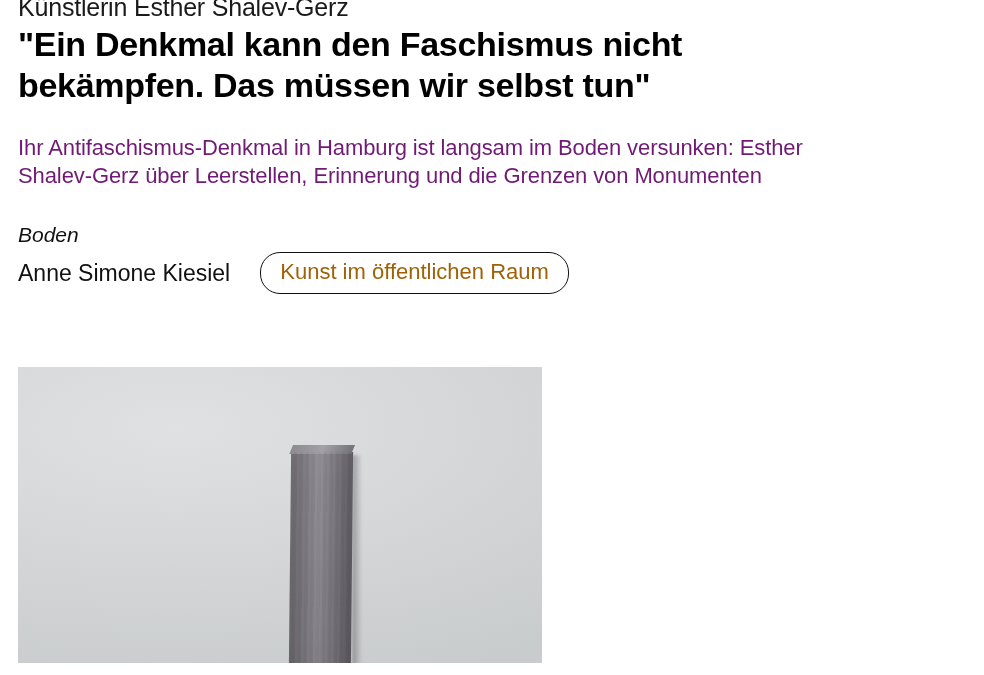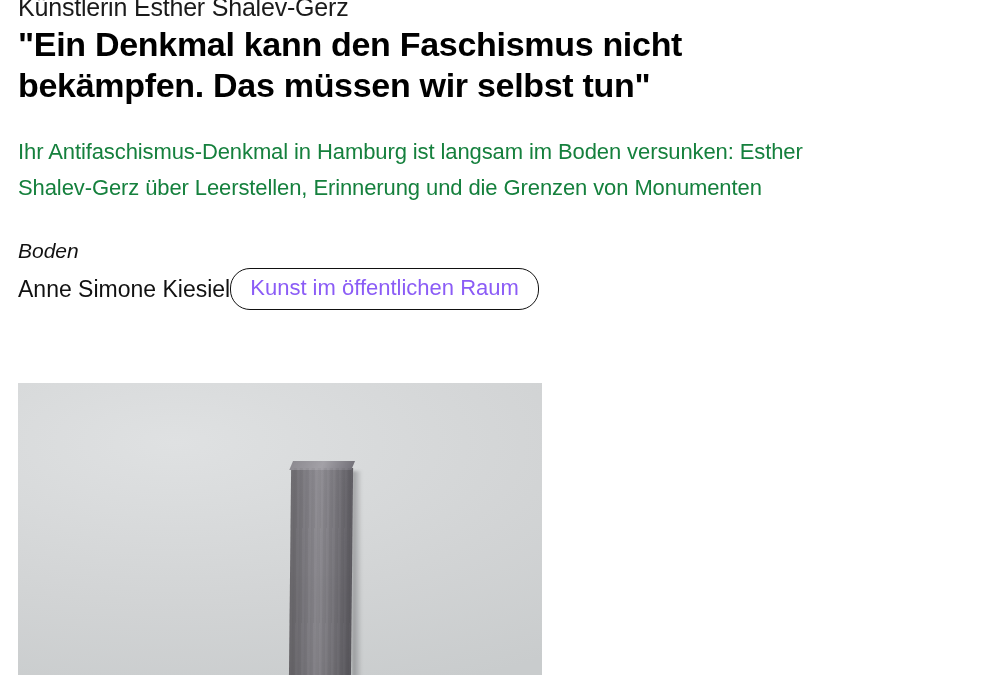--- a/index.html
+++ b/index.html
@@ -40,23 +40,23 @@
     color: #000000;
     margin: 0;
     letter-spacing: -0.3px;
     max-width: 800px;
     position: relative;
     top: -6px;
   }
 
   .standfirst {
     font-size: 22px;
-    line-height: 36px;
+    line-height: 28px;
     font-weight: 400;
-    color: #15803d;
+    color: #701a75;
     margin: 0;
     max-width: 860px;
     padding-top: 22px;
     letter-spacing: -0.1px;
   }
 
   .byline-block {
     padding-top: 32px;
   }
 
@@ -64,38 +64,39 @@
     font-size: 21px;
     line-height: 26px;
     font-style: italic;
     color: #111111;
     margin: 0;
   }
 
   .byline-row {
     display: flex;
     align-items: center;
+    gap: 30px;
     padding-top: 4px;
   }
 
   .byline-author {
     font-size: 23px;
     line-height: 30px;
     color: #111111;
     white-space: nowrap;
   }
 
   .topic-tag {
     display: inline-block;
     border: 1.5px solid #111111;
     border-radius: 20px;
     padding: 6px 19px 8px 19px;
     font-size: 22px;
     line-height: 26px;
-    color: #8b5cf6;
+    color: #a16207;
     white-space: nowrap;
     background: #ffffff;
     cursor: pointer;
   }
 
   .figure {
     margin: 0;
     padding-top: 73px;
   }
 

